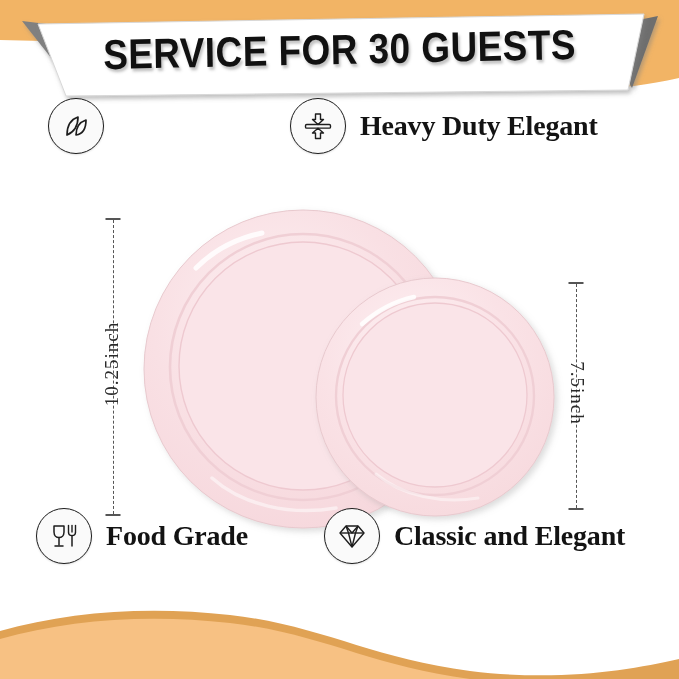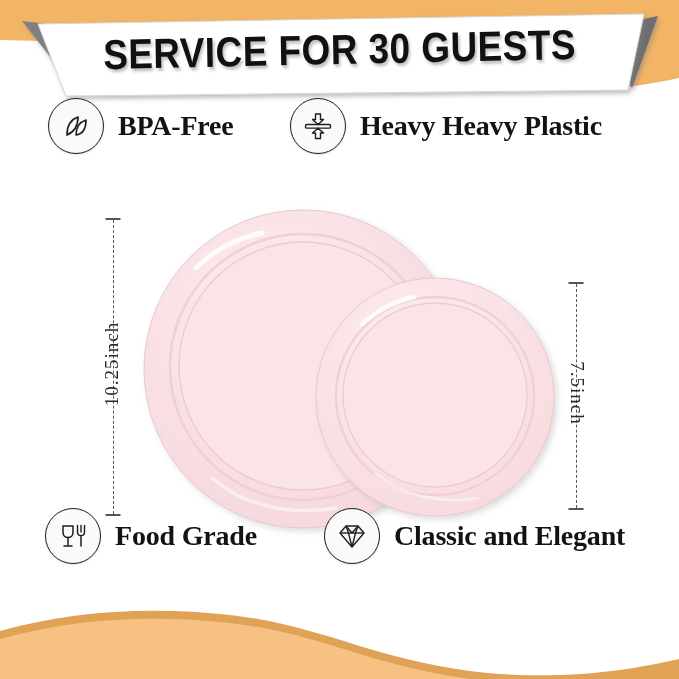--- a/index.html
+++ b/index.html
@@ -94,21 +94,21 @@
     font-size: 28px;
     color: #131313;
     margin-left: 14px;
     white-space: nowrap;
     letter-spacing: -0.2px;
   }
 
   
   .f-bpa       { position: absolute; left: 48px;  }
   .f-heavy     { position: absolute; left: 290px; }
-  .f-food      { position: absolute; left: 45px; text-align: right;  }
+  .f-food      { position: absolute; left: 36px; text-align: right;  }
   .f-classic   { position: absolute; left: 324px; }
 
   
   .plates {
     position: absolute;
     left: 0;
     top: 0;
     width: 679px;
     height: 679px;
   }
@@ -174,35 +174,34 @@
 
   <div class="feature-row top">
 
     <div class="feature f-bpa">
       <div class="feature-icon">
         <svg width="34" height="34" viewBox="0 0 34 34">
           <path d="M8,26 C8,15 13,10 19,8 C19,17 15,23 8,26 Z" fill="none" stroke="#1d1d1d" stroke-width="1.7" stroke-linejoin="round"></path>
           <path d="M17,26 C17,18 21,13 27,11 C27,19 24,25 17,26 Z" fill="none" stroke="#1d1d1d" stroke-width="1.7" stroke-linejoin="round"></path>
         </svg>
       </div>
-      <div class="feature-label">BPA-Free</div>
     </div>
 
     <div class="feature f-heavy">
       <div class="feature-icon">
         <svg width="34" height="34" viewBox="0 0 34 34">
 
           <path d="M14.5,5 L19.5,5 L19.5,10.5 L22.5,10.5 L17,15.5 L11.5,10.5 L14.5,10.5 Z" fill="none" stroke="#1d1d1d" stroke-width="1.4" stroke-linejoin="round"></path>
 
           <rect x="4.5" y="15.5" width="25" height="3.6" rx="1.2" fill="none" stroke="#1d1d1d" stroke-width="1.4"></rect>
 
           <path d="M14.5,29.5 L19.5,29.5 L19.5,24 L22.5,24 L17,19.2 L11.5,24 L14.5,24 Z" fill="none" stroke="#1d1d1d" stroke-width="1.4" stroke-linejoin="round"></path>
         </svg>
       </div>
-      <div class="feature-label">Heavy Heavy Plastic</div>
+      <div class="feature-label">Heavy Duty Elegant</div>
     </div>
 
   </div>
 
   <svg class="plates" viewBox="0 0 679 679">
     <defs>
       <radialGradient id="bigPlateGrad" cx="42%" cy="34%" r="72%">
         <stop offset="0%" stop-color="#fdf0f2"></stop>
         <stop offset="55%" stop-color="#f9e0e4"></stop>
         <stop offset="100%" stop-color="#f6d7dc"></stop>

